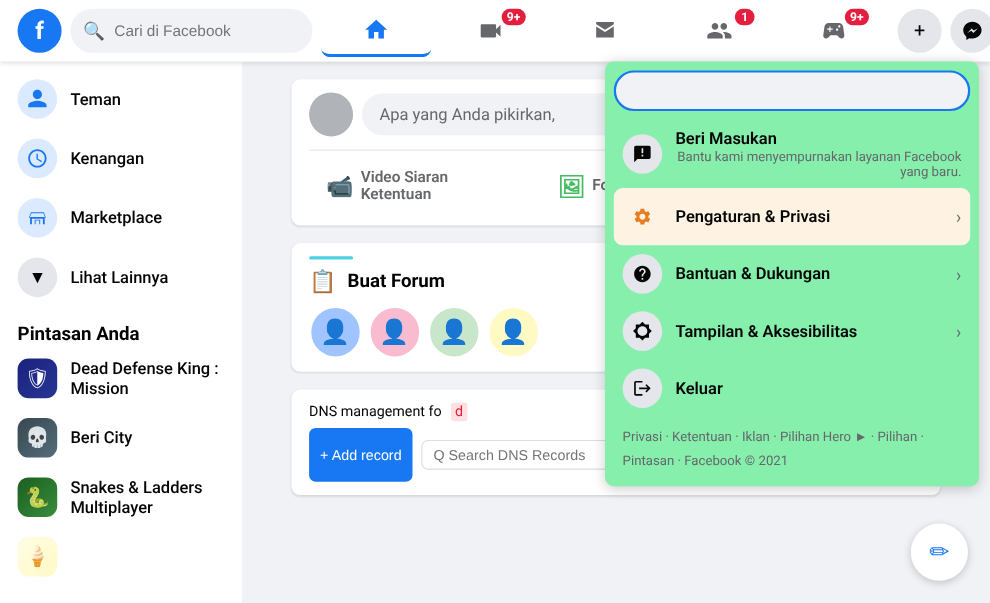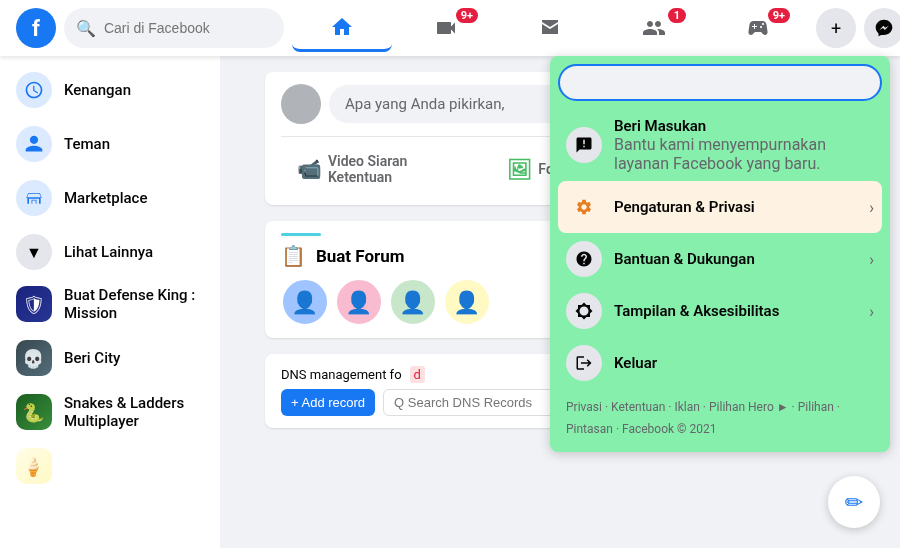--- a/index.html
+++ b/index.html
@@ -266,21 +266,21 @@
       margin: 0 auto;
       font-size: 13px;
       color: #050505;
     }
     .dns-inputs { display: flex; gap: 8px; align-items: center; }
     .dns-btn {
       background: #1877f2;
       color: #fff;
       border: none;
       border-radius: 6px;
-      padding: 6px 10px;
+      padding: 17px 10px;
       font-size: 13px;
       cursor: pointer;
       display: flex; align-items: center; gap: 4px;
     }
     .dns-search-input {
       flex: 1;
       border: 1px solid #ddd;
       border-radius: 6px;
       padding: 5px 10px;
       font-size: 13px;
@@ -336,21 +336,21 @@
       font-size: 18px;
       flex-shrink: 0;
     }
     .di-icon.gray { background: #e4e6eb; color: #050505; }
     .di-icon.orange { background: #fef3e2; color: #e67e22; }
     .di-icon.question { background: #e4e6eb; color: #050505; }
     .di-icon.moon { background: #e4e6eb; color: #050505; }
     .di-icon.exit { background: #e4e6eb; color: #050505; }
     .di-text { flex: 1; }
     .di-title { font-size: 15px; font-weight: 600; color: #050505; }
-    .di-sub { font-size: 16px; color: #65676b; }
+    .di-sub { font-size: 12px; color: #65676b; text-align: right; }
     .di-chevron { color: #65676b; font-size: 16px; }
     .dropdown-footer {
       font-size: 12px;
       color: #65676b;
       padding: 8px 8px 4px;
       line-height: 1.8;
     }
     .dropdown-footer a { color: #65676b; text-decoration: none; }
 
     
@@ -430,51 +430,52 @@
         </svg>
     </div>
 
   </div>
 </div>
 
 <div class="sidebar">
   <div class="sidebar-item">
     <div class="sidebar-icon blue">
       <svg width="20" height="20" viewBox="0 0 24 24" fill="#1877f2">
-          <path d="M11.99 2C6.47 2 2 6.48 2 12s4.47 10 9.99 10C17.52 22 22 17.52 22 12S17.52 2 11.99 2zM12 20c-4.42 0-8-3.58-8-8s3.58-8 8-8 8 3.58 8 8-3.58 8-8 8zm.5-13H11v6l5.25 3.15.75-1.23-4.5-2.67V7z"></path>
-        </svg>
-    </div>
-    <span class="sidebar-label">Kenangan</span>
+          <path d="M12 12c2.7 0 5-2.3 5-5s-2.3-5-5-5-5 2.3-5 5 2.3 5 5 5zm0 2c-3.3 0-10 1.7-10 5v2h20v-2c0-3.3-6.7-5-10-5z"></path>
+        </svg>
+    </div>
+    <span class="sidebar-label">Teman</span>
   </div>
   <div class="sidebar-item">
     <div class="sidebar-icon blue">
       <svg width="20" height="20" viewBox="0 0 24 24" fill="#1877f2">
-          <path d="M12 12c2.7 0 5-2.3 5-5s-2.3-5-5-5-5 2.3-5 5 2.3 5 5 5zm0 2c-3.3 0-10 1.7-10 5v2h20v-2c0-3.3-6.7-5-10-5z"></path>
-        </svg>
-    </div>
-    <span class="sidebar-label">Teman</span>
+          <path d="M11.99 2C6.47 2 2 6.48 2 12s4.47 10 9.99 10C17.52 22 22 17.52 22 12S17.52 2 11.99 2zM12 20c-4.42 0-8-3.58-8-8s3.58-8 8-8 8 3.58 8 8-3.58 8-8 8zm.5-13H11v6l5.25 3.15.75-1.23-4.5-2.67V7z"></path>
+        </svg>
+    </div>
+    <span class="sidebar-label">Kenangan</span>
   </div>
   <div class="sidebar-item">
     <div class="sidebar-icon blue">
       <svg width="20" height="20" viewBox="0 0 24 24" fill="#1877f2">
           <path d="M19 6H5L3 11v1h1v7h16v-7h1v-1l-2-5zm-5 13H10v-4h4v4zm4 0h-3v-5H9v5H6v-6h12v6zm1-8H4v-.5L5.5 7h13l1.5 3.5V11z"></path>
         </svg>
     </div>
     <span class="sidebar-label">Marketplace</span>
   </div>
 
   <div class="lihat-lainnya">
     <div class="chevron-circle">▼</div>
     <span class="sidebar-label">Lihat Lainnya</span>
   </div>
 
+  <div class="sidebar-section-title">Pintasan Anda</div>
 
   <div class="sidebar-item">
     <div class="game-icon game-hero">🛡</div>
-    <span class="sidebar-label">Buat Defense King : Mission</span>
+    <span class="sidebar-label">Dead Defense King : Mission</span>
   </div>
   <div class="sidebar-item">
     <div class="game-icon game-dead">💀</div>
     <span class="sidebar-label">Beri City</span>
   </div>
   <div class="sidebar-item">
     <div class="game-icon game-snake">🐍</div>
     <span class="sidebar-label">Snakes &amp; Ladders Multiplayer</span>
   </div>
   <div class="sidebar-item">

